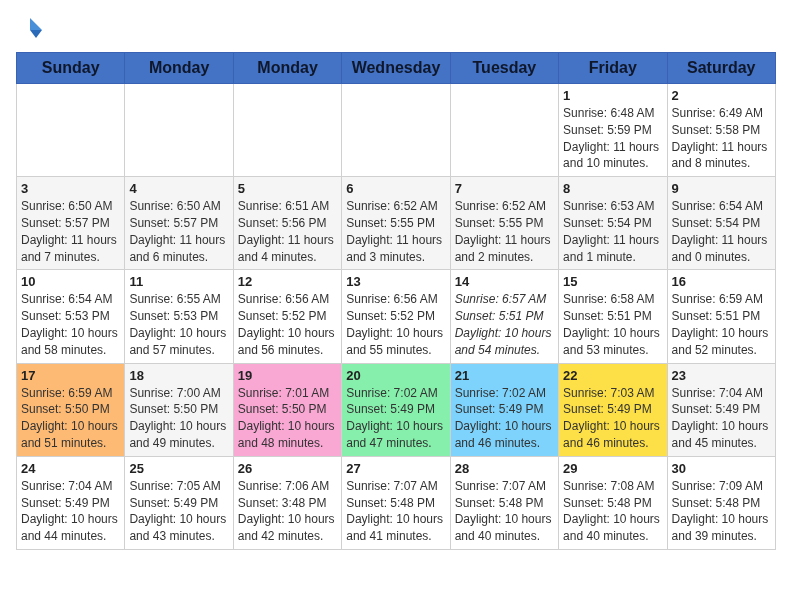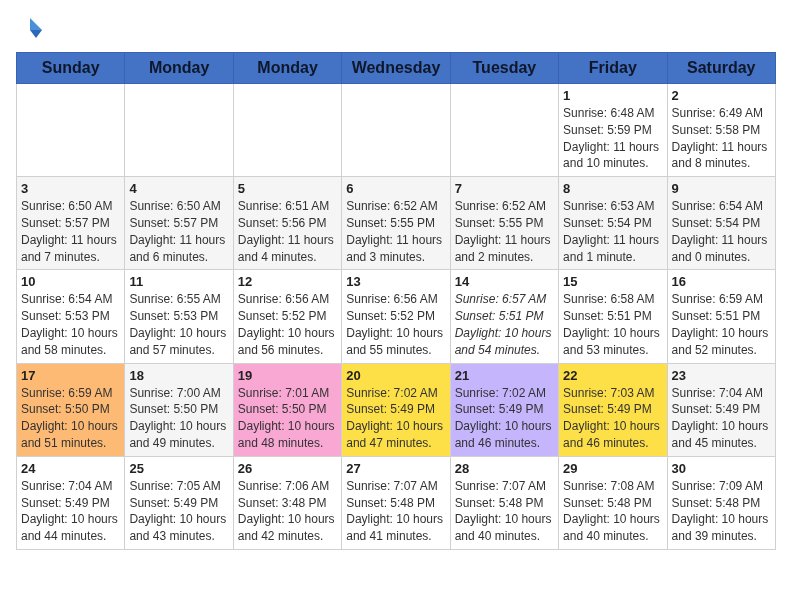--- a/index.html
+++ b/index.html
@@ -241,27 +241,27 @@
           <div class="day-info" style="white-space: pre-line;">Sunrise: 7:00 AM
 Sunset: 5:50 PM
 Daylight: 10 hours and 49 minutes.</div>
         </td>
         <td style="background: #f9a8d4;">
           <span class="day-number">19</span>
           <div class="day-info" style="white-space: pre-line;">Sunrise: 7:01 AM
 Sunset: 5:50 PM
 Daylight: 10 hours and 48 minutes.</div>
         </td>
-        <td style="background: #fde047;">
+        <td style="background: #86efac;">
           <span class="day-number">20</span>
           <div class="day-info" style="white-space: pre-line;">Sunrise: 7:02 AM
 Sunset: 5:49 PM
 Daylight: 10 hours and 47 minutes.</div>
         </td>
-        <td style="background: #c4b5fd;">
+        <td style="background: #7dd3fc;">
           <span class="day-number">21</span>
           <div class="day-info" style="white-space: pre-line;">Sunrise: 7:02 AM
 Sunset: 5:49 PM
 Daylight: 10 hours and 46 minutes.</div>
         </td>
         <td style="background: #fde047;">
           <span class="day-number">22</span>
           <div class="day-info" style="white-space: pre-line;">Sunrise: 7:03 AM
 Sunset: 5:49 PM
 Daylight: 10 hours and 46 minutes.</div>

